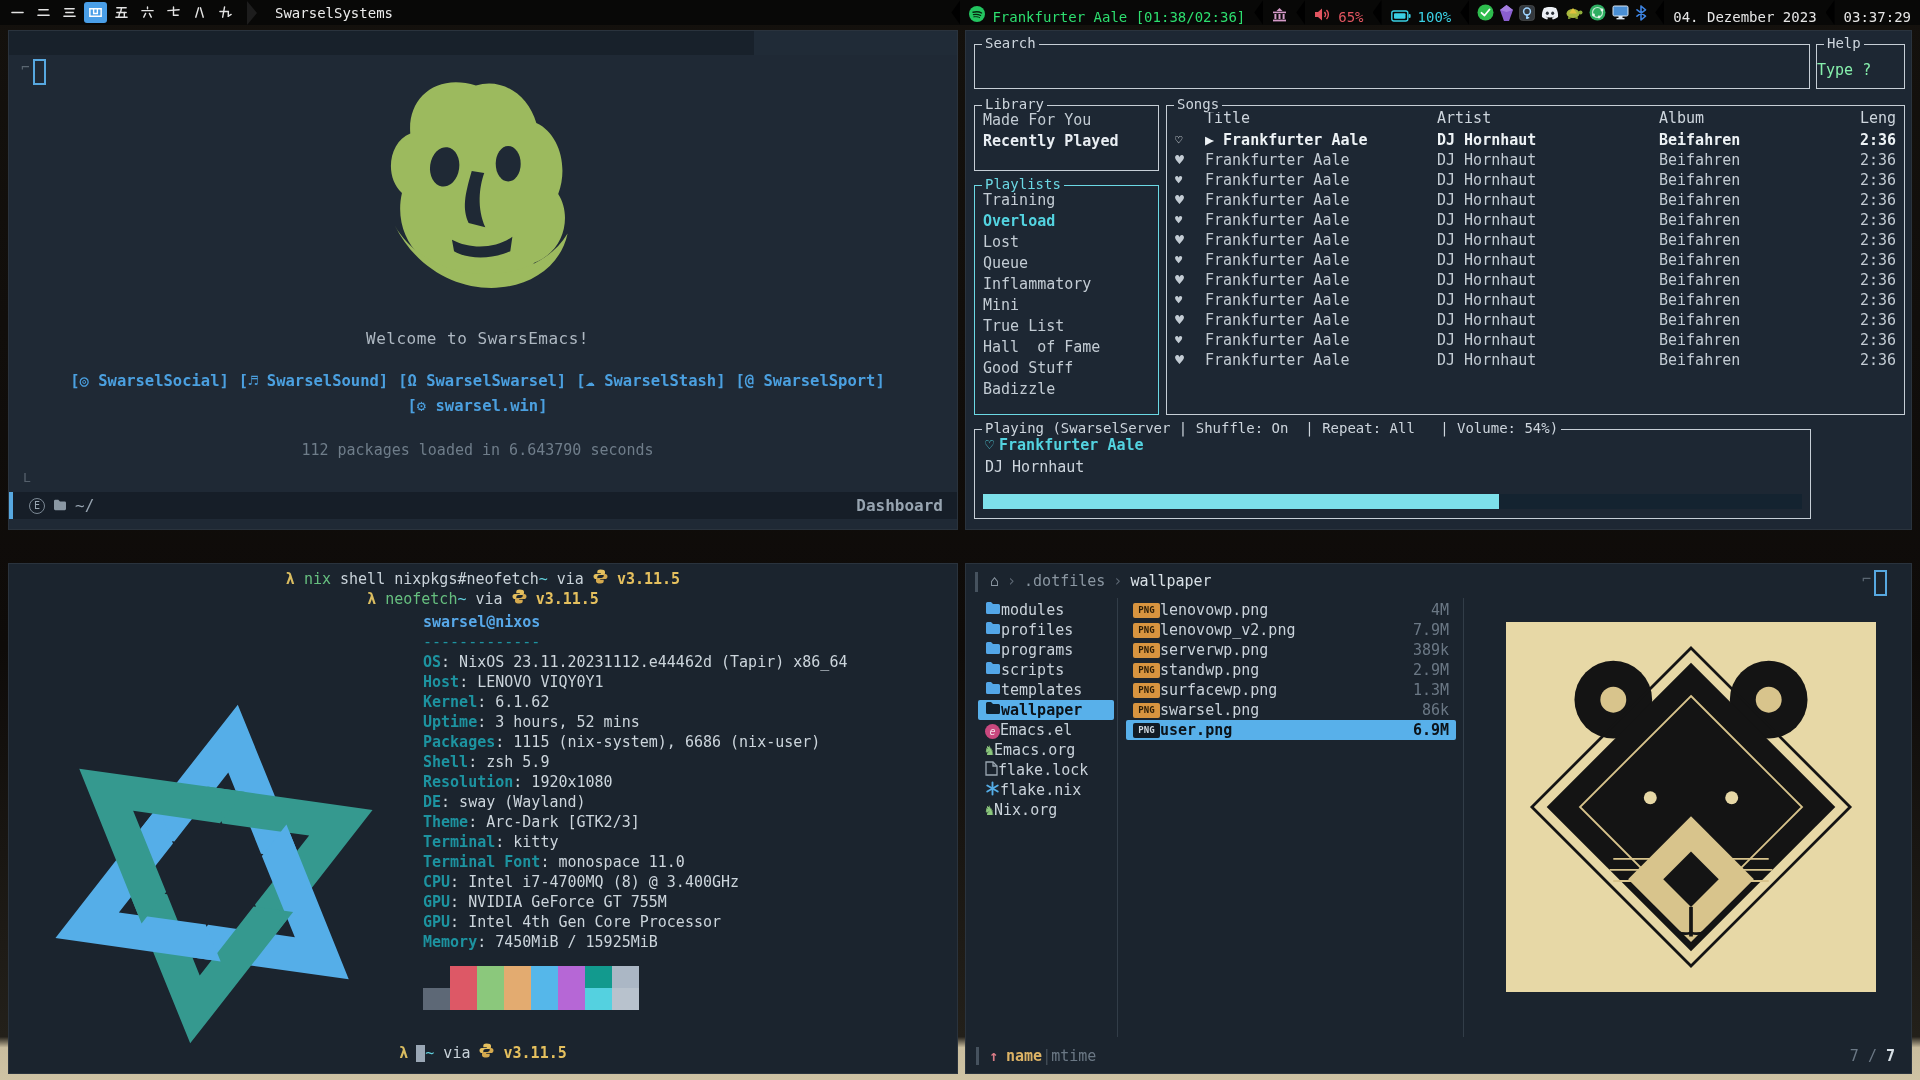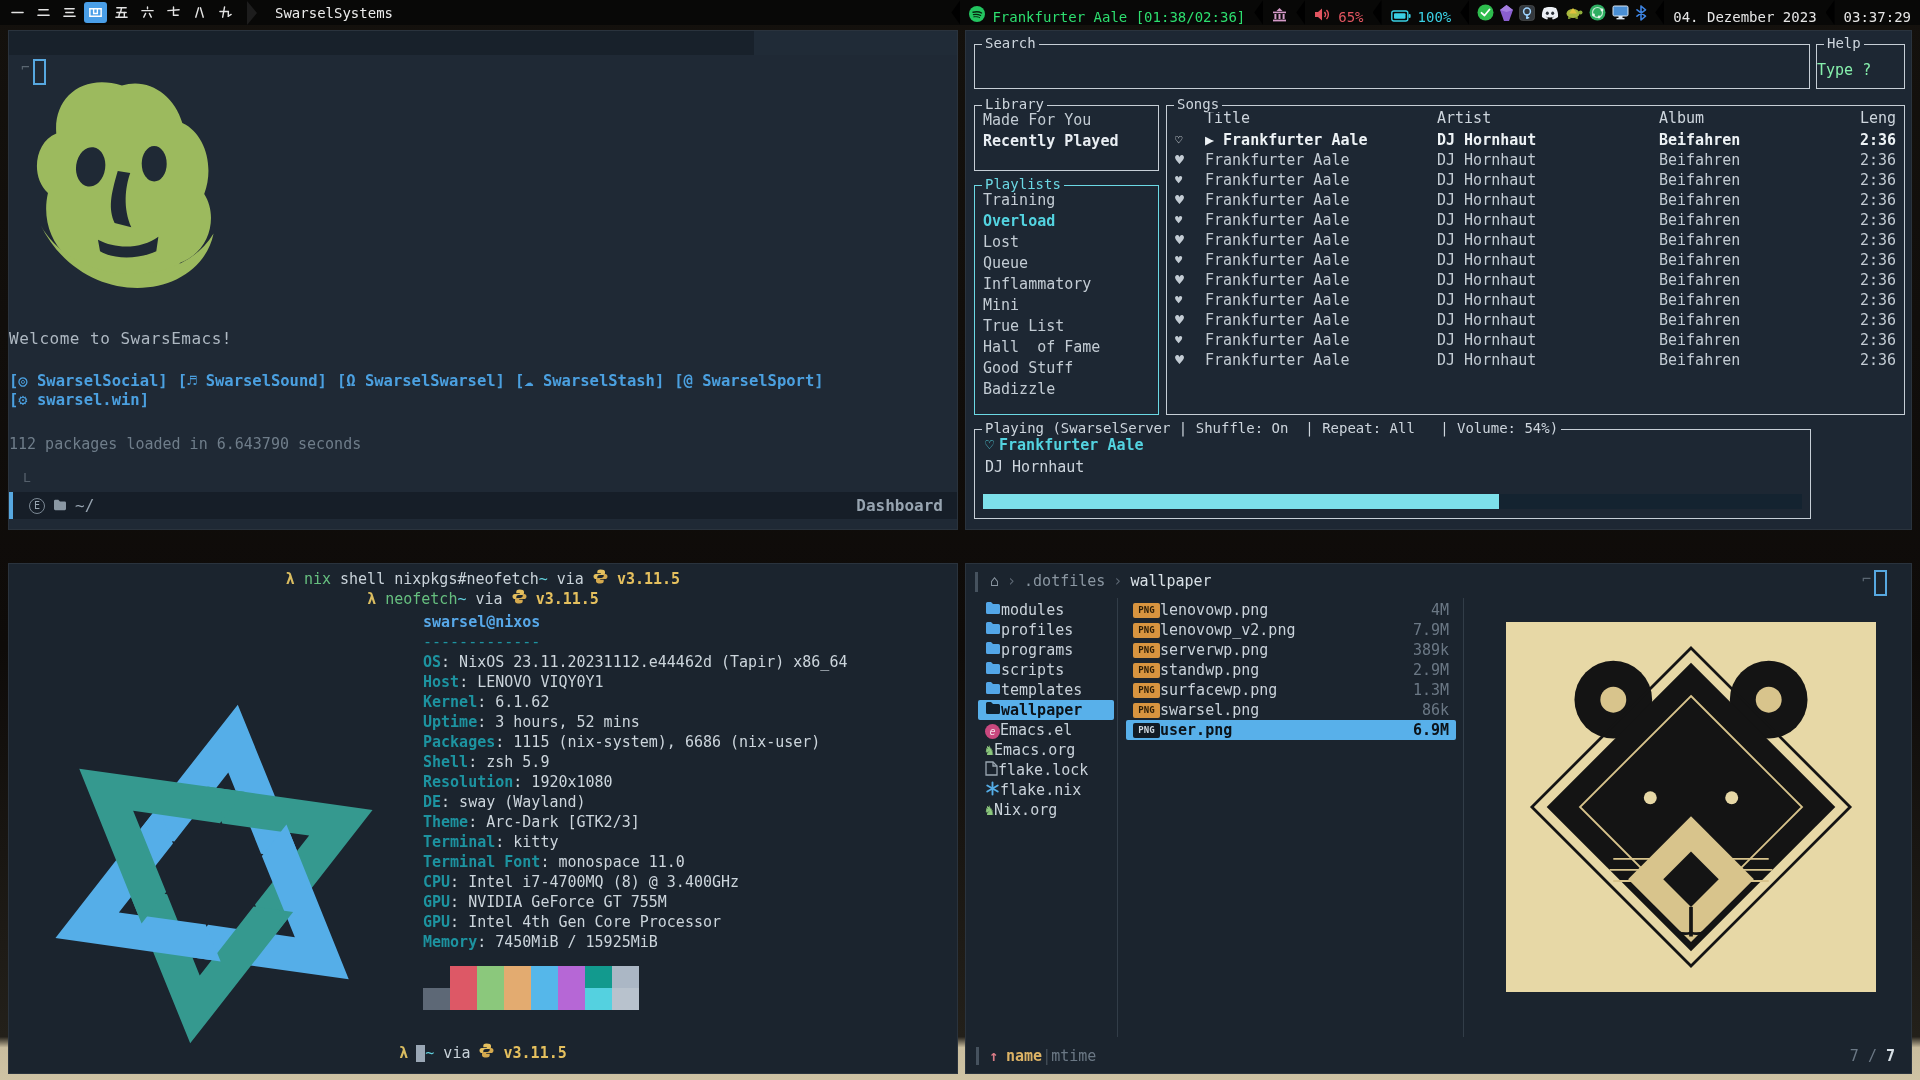--- a/index.html
+++ b/index.html
@@ -32,25 +32,25 @@
   .emacs{left:8px;top:30px;width:950px;height:500px;background:#1f2935;color:#aeb8c2}
   .player{left:965px;top:30px;width:947px;height:500px;background:#1d2733;color:#c3ccd4;font-size:15px}
   .term{left:8px;top:563px;width:950px;height:511px;background:#1b242e;color:#c9d3da;font-size:15px}
   .yazi{left:965px;top:563px;width:947px;height:511px;background:#1b242e;color:#c9d2da;font-size:15px}
 
   
   .tabbar{position:absolute;top:0;left:0;right:0;height:24px;background:#18212b}
   .tabbar .tab-rest{position:absolute;left:745px;right:0;top:0;bottom:0;background:#202b37}
   .e-cursor-row{position:absolute;top:28px;left:12px;display:flex;align-items:flex-start;gap:4px;color:#5a6671;font-size:14px}
   .hollow-cursor{width:13px;height:26px;border:2px solid #57a8e0}
-  .e-center{position:absolute;left:0;right:11px;top:40px;display:flex;flex-direction:column;}
+  .e-center{position:absolute;left:0;right:11px;top:40px;display:flex;flex-direction:column;align-items:center}
   .e-welcome{margin-top:8px;font-size:16px;color:#aeb8c2;letter-spacing:.5px}
   .e-links{margin-top:24px;display:flex;gap:10px;white-space:pre}
   .e-links .link,.e-home .link{color:#4ba0e0;font-weight:bold;font-size:15.5px}
-  .e-home{}
+  .e-home{margin-top:6px}
   .e-load{margin-top:26px;color:#6f7d8a;font-size:15px}
   .e-margin{position:absolute;left:14px;bottom:44px;color:#55606c;font-size:13px}
   .modeline{position:absolute;left:0;right:0;bottom:10px;height:27px;background:#161e28;
             display:flex;align-items:center;gap:8px;padding-right:14px;color:#97a4b0}
   .ml-accent{width:4px;height:100%;background:#57a8e0;margin-right:8px}
   .ml-e{width:16px;height:16px;border:1px solid #7b8894;border-radius:50%;font-size:10px;display:flex;
         align-items:center;justify-content:center;color:#9aa7b3}
   .ml-buffer{margin-left:auto;font-weight:bold}
 
   

